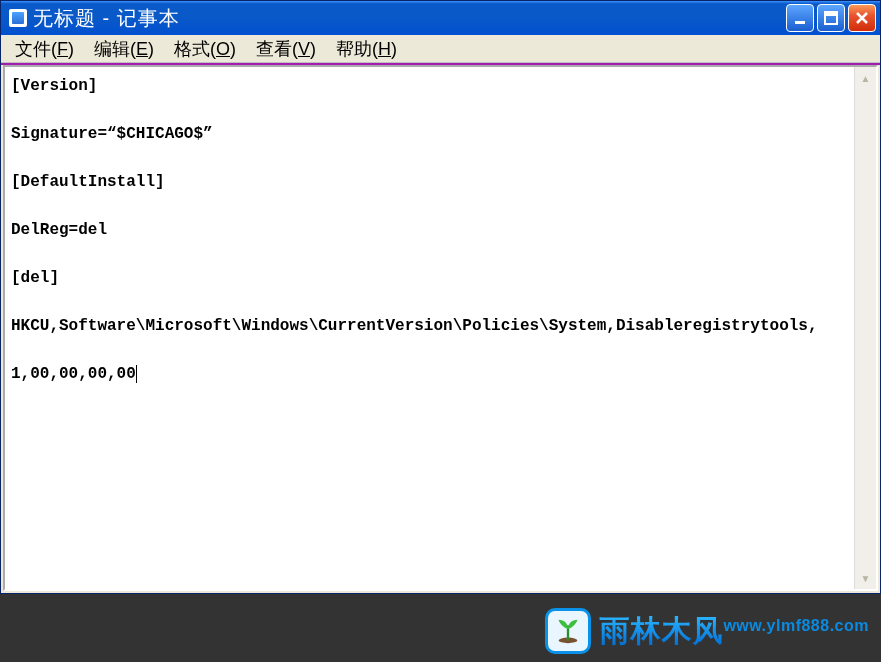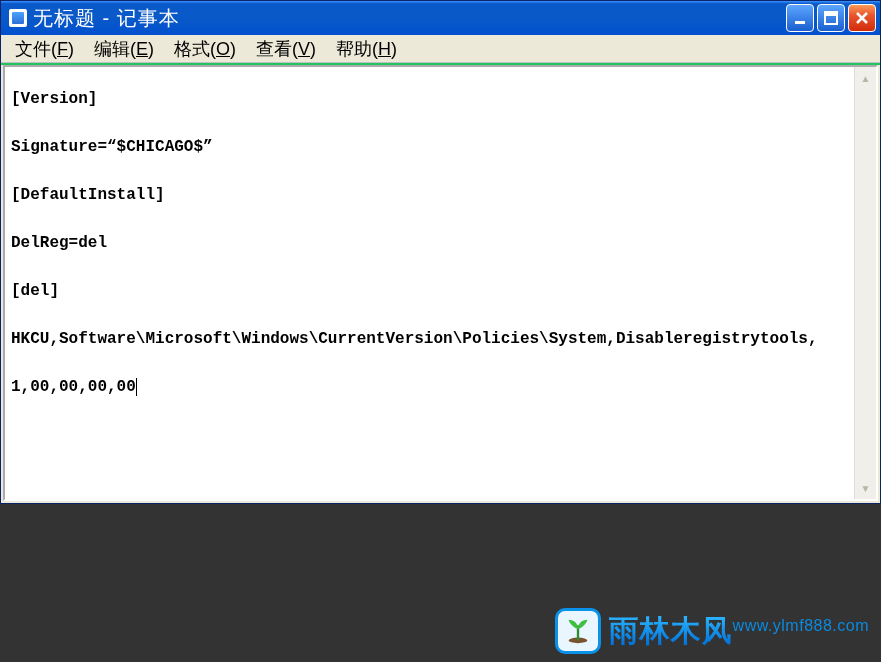--- a/index.html
+++ b/index.html
@@ -8,21 +8,21 @@
   height: 662px;
   background: #333;
   font-family: "SimSun", "宋体", "Microsoft YaHei", sans-serif;
   position: relative;
   overflow: hidden;
 }
 .window {
   position: absolute;
   left: 0; top: 0;
   width: 881px;
-  height: 504px;
+  height: 594px;
   border: 1px solid #0a246a;
   background: #ece9d8;
   display: flex;
   flex-direction: column;
 }
 .titlebar {
   height: 34px;
   background: linear-gradient(to bottom,#3a91ff 0%,#0a59c8 8%,#0a59c8 50%,#0050d0 100%);
   display: flex;
   align-items: center;
@@ -67,21 +67,21 @@
 .win-btn.min, .win-btn.max {
   background: linear-gradient(to bottom,#5ca6ff 0%,#1a5fd0 100%);
 }
 .win-btn.close {
   background: linear-gradient(to bottom,#ff9a57 0%,#e8542e 40%,#d22c0a 100%);
 }
 .win-btn svg { width: 16px; height: 16px; }
 .menubar {
   height: 30px;
   background: #ece9d8;
-  border-bottom: 2px solid #22c55e;
+  border-bottom: 2px solid #a21caf;
   box-shadow: inset 0 -1px 0 #c0c0c0;
   display: flex;
   align-items: center;
   padding: 0 6px;
   gap: 4px;
 }
 .menu-item {
   font-size: 18px;
   padding: 2px 8px;
   cursor: pointer;
@@ -91,21 +91,21 @@
 .editor-wrap {
   flex: 1;
   border: 2px inset #fff;
   background: #fff;
   margin: 0 2px 2px 2px;
   position: relative;
   display: flex;
 }
 .editor {
   flex: 1;
-  padding: 20px 6px;
+  padding: 7px 6px;
   font-family: "Courier New","SimSun",monospace;
   font-size: 16px;
   font-weight: bold;
   line-height: 24px;
   white-space: pre-wrap;
   color: #000;
   overflow: hidden;
 }
 .editor .cursor {
   display: inline-block;
@@ -156,21 +156,21 @@
   font-size: 30px;
   font-weight: bold;
   background: linear-gradient(#2ab4ff,#006fd6);
   -webkit-background-clip: text;
   background-clip: text;
   color: transparent;
   letter-spacing: 1px;
 }
 .wm-url {
   font-size: 16px;
-  font-weight: normal;
+  font-weight: bold;
   color: #0a8ae0;
   letter-spacing: 0.5px;
   margin-top: 2px;
 }
 </style>
 </head>
 <body>
 
 <div class="window">
   <div class="titlebar">

